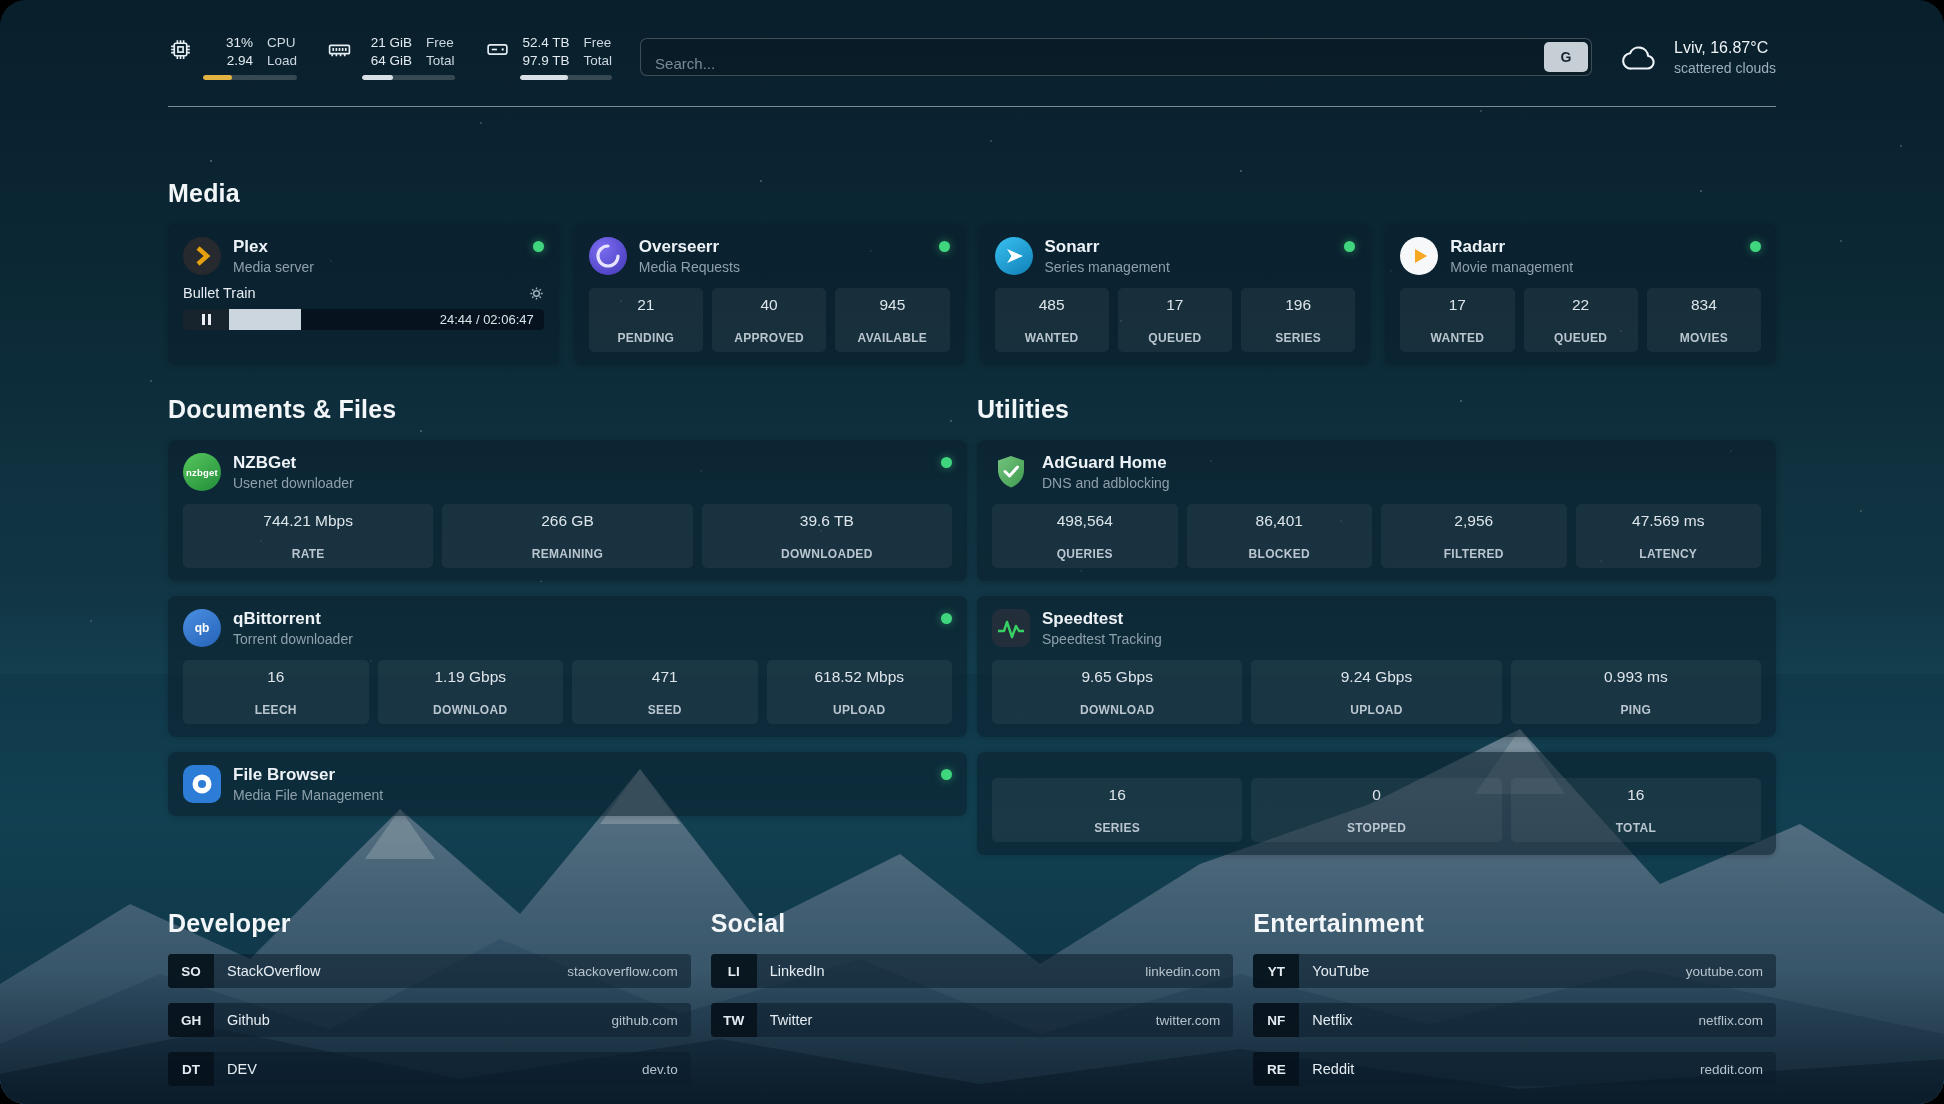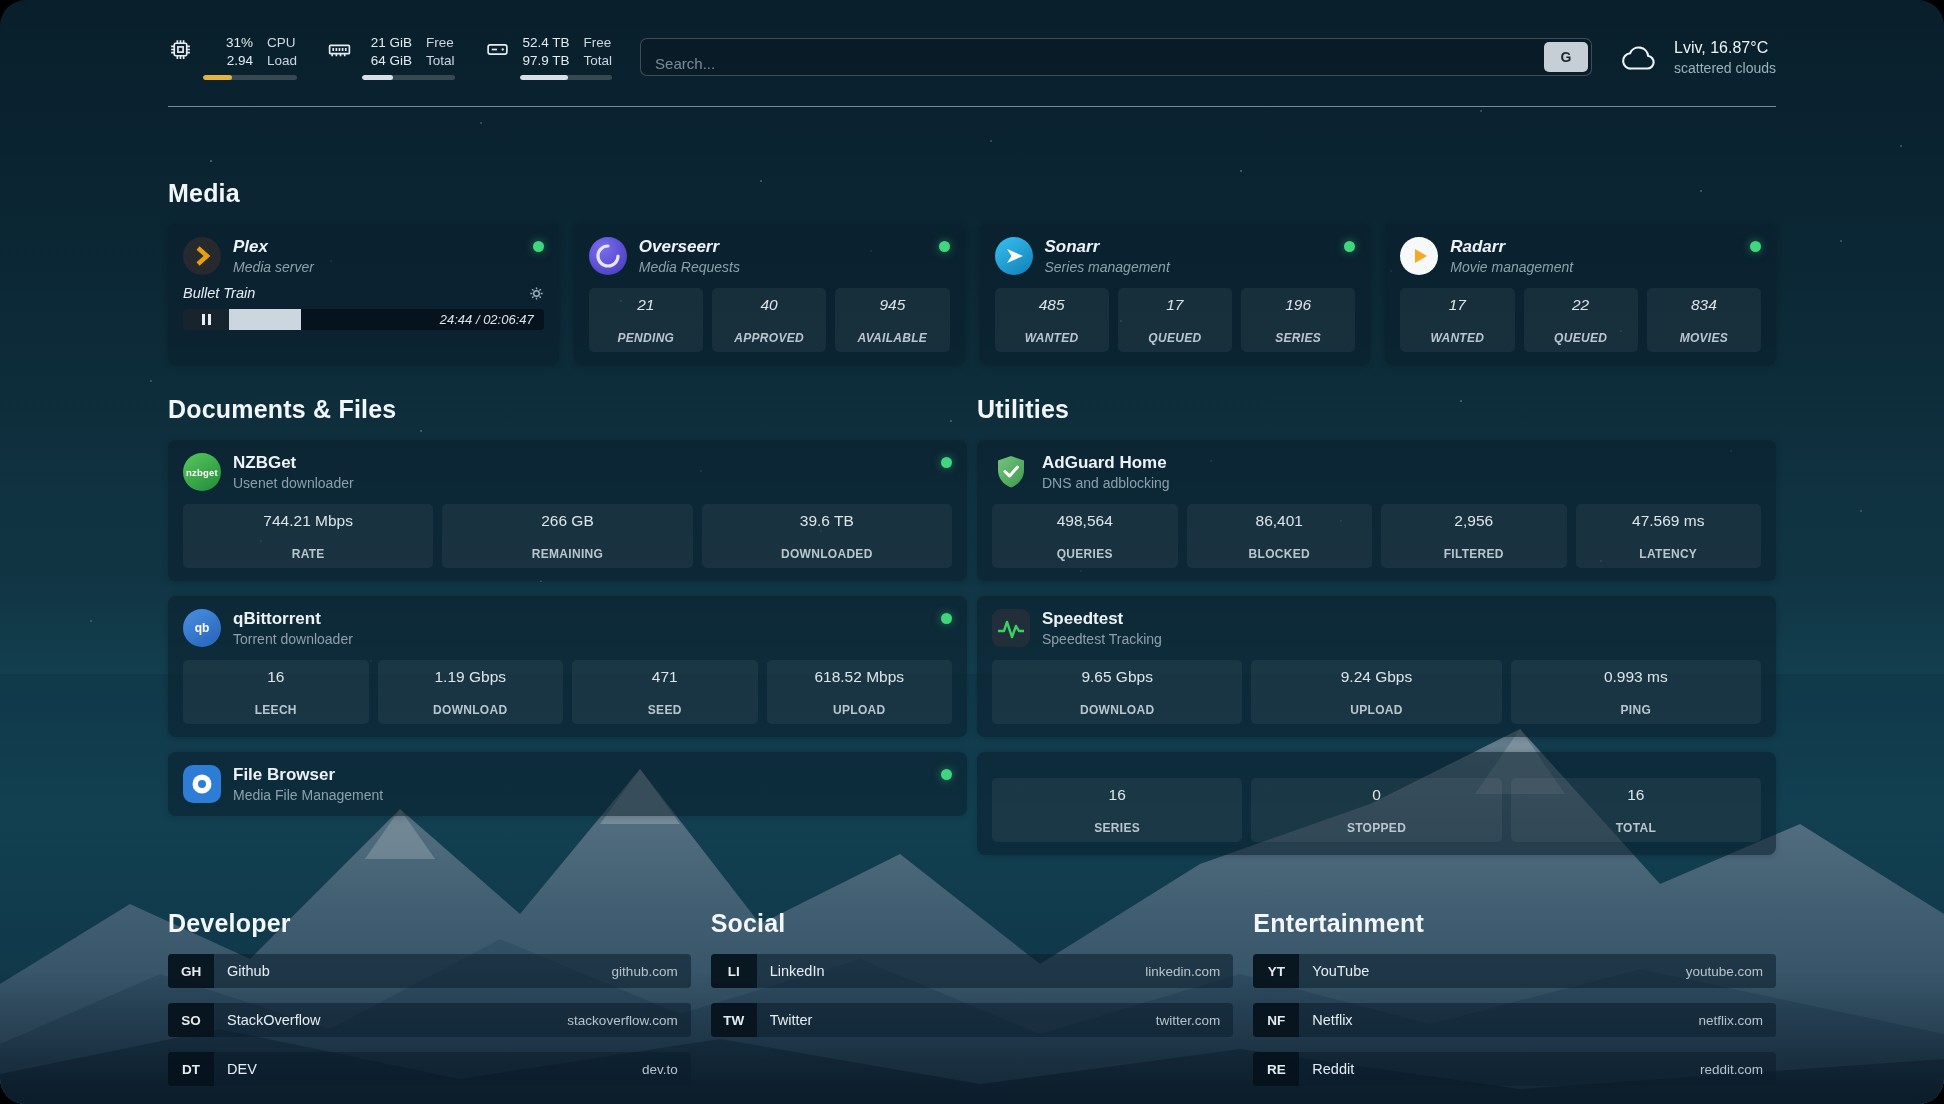--- a/index.html
+++ b/index.html
@@ -52,21 +52,21 @@
 
   .weather { display:flex; align-items:center; gap:12px; flex:0 0 auto; }
   .weather-loc { font-size:16px; color:#eef3f6; }
   .weather-cond { font-size:14px; color:#9db0bb; margin-top:3px; }
 
   .divider { margin-top:26px; height:1px; background:rgba(215,228,236,.55); }
 
   
   .section-title { font-size:25px; font-weight:600; color:#f2f6f8; letter-spacing:.2px; }
   .media-section { margin-top:72px; }
-  .media-grid { margin-top:16px; display:grid; grid-template-columns:repeat(4,1fr); gap:15px;font-style:italic; }
+  .media-grid { margin-top:16px; display:grid; grid-template-columns:repeat(4,1fr); gap:15px; }
 
   .card { background:rgba(11,31,44,.58); border-radius:8px; padding:13px 15px; box-shadow:0 1px 6px rgba(0,0,0,.18); cursor:pointer; }
   .card-head { display:flex; align-items:center; gap:12px; }
   .svc-icon { width:38px; height:38px; flex:0 0 38px; border-radius:50%; display:flex; align-items:center; justify-content:center; overflow:hidden; }
   .svc-name { font-size:17px; font-weight:600; color:#edf2f6; line-height:1.15; }
   .svc-desc { font-size:14px; color:#8ea0ac; margin-top:2px; }
   .status-dot { width:11px; height:11px; border-radius:50%; background:var(--status-online,#3fd67d);
                 margin-left:auto; align-self:flex-start; margin-top:4px; box-shadow:0 0 8px rgba(63,214,125,.5); }
 
   .stats { display:flex; gap:9px; margin-top:13px; }
@@ -551,30 +551,30 @@
       </div>
     </section>
 
     <section class="bottom-section">
       <div class="bottom-grid">
 
         <div>
           <h2 class="section-title">Developer</h2>
           <div class="bm-list">
             <div class="bm-row">
+              <span class="bm-abbr">SO</span>
+              <span class="bm-name">StackOverflow</span>
+              <span class="bm-url">stackoverflow.com</span>
+            </div>
+            <div class="bm-row">
               <span class="bm-abbr">GH</span>
               <span class="bm-name">Github</span>
               <span class="bm-url">github.com</span>
             </div>
             <div class="bm-row">
-              <span class="bm-abbr">SO</span>
-              <span class="bm-name">StackOverflow</span>
-              <span class="bm-url">stackoverflow.com</span>
-            </div>
-            <div class="bm-row">
               <span class="bm-abbr">DT</span>
               <span class="bm-name">DEV</span>
               <span class="bm-url">dev.to</span>
             </div>
           </div>
         </div>
 
         <div>
           <h2 class="section-title">Social</h2>
           <div class="bm-list">

